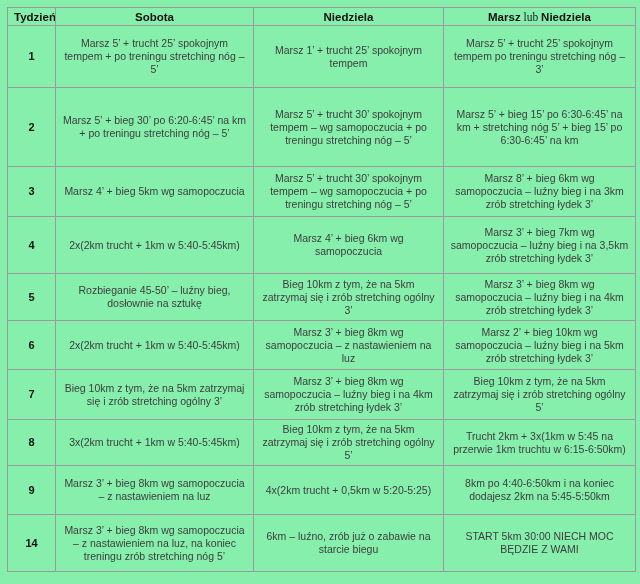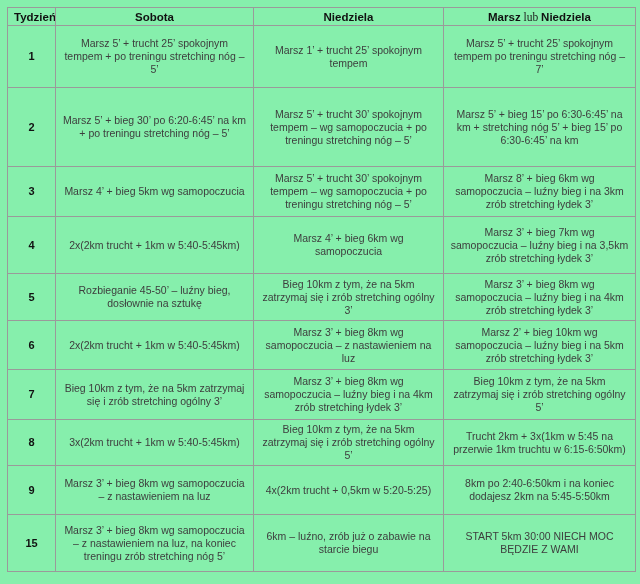--- a/index.html
+++ b/index.html
@@ -88,21 +88,21 @@
         <th>Sobota</th>
         <th>Niedziela</th>
         <th><span>Marsz</span><span class="mid"> lub </span><span>Niedziela</span></th>
       </tr>
     </thead>
     <tbody>
       <tr class="r1">
         <td class="wk">1</td>
         <td>Marsz 5’ + trucht 25’ spokojnym tempem + po treningu stretching nóg – 5’</td>
         <td>Marsz 1’ + trucht 25’ spokojnym tempem</td>
-        <td>Marsz 5’ + trucht 25’ spokojnym tempem  po treningu stretching nóg – 7’</td>
+        <td>Marsz 5’ + trucht 25’ spokojnym tempem  po treningu stretching nóg – 3’</td>
       </tr>
       <tr class="r2">
         <td class="wk">2</td>
         <td>Marsz 5’ + bieg 30’ po 6:20-6:45’ na km + po treningu stretching nóg – 5’</td>
         <td>Marsz 5’ + trucht 30’ spokojnym tempem – wg samopoczucia + po treningu stretching nóg – 5’</td>
         <td>Marsz 5’ + bieg 15’ po 6:30-6:45’ na km +  stretching nóg 5’ + bieg 15’ po 6:30-6:45’ na km</td>
       </tr>
       <tr class="r3">
         <td class="wk">3</td>
         <td>Marsz 4’ + bieg 5km wg samopoczucia</td>
@@ -136,23 +136,23 @@
       <tr class="r8">
         <td class="wk">8</td>
         <td>3x(2km trucht + 1km w 5:40-5:45km)</td>
         <td>Bieg 10km z tym, że na 5km zatrzymaj się i zrób stretching ogólny 5’</td>
         <td>Trucht 2km + 3x(1km w 5:45 na przerwie 1km truchtu w 6:15-6:50km)</td>
       </tr>
       <tr class="r9">
         <td class="wk">9</td>
         <td>Marsz 3’ + bieg 8km wg samopoczucia – z nastawieniem na luz</td>
         <td>4x(2km trucht + 0,5km w 5:20-5:25)</td>
-        <td>8km po 2:40-6:50km i na koniec dodajesz 2km na 5:45-5:50km</td>
+        <td>8km po 4:40-6:50km i na koniec dodajesz 2km na 5:45-5:50km</td>
       </tr>
       <tr class="r10">
-        <td class="wk">15</td>
+        <td class="wk">14</td>
         <td>Marsz 3’ + bieg 8km wg samopoczucia – z nastawieniem na luz, na koniec treningu zrób stretching nóg 5’</td>
         <td>6km – luźno, zrób już o zabawie na starcie biegu</td>
         <td>START 5km 30:00 NIECH MOC BĘDZIE Z WAMI</td>
       </tr>
     </tbody>
   </table>
 </div>
 
 </body></html>

